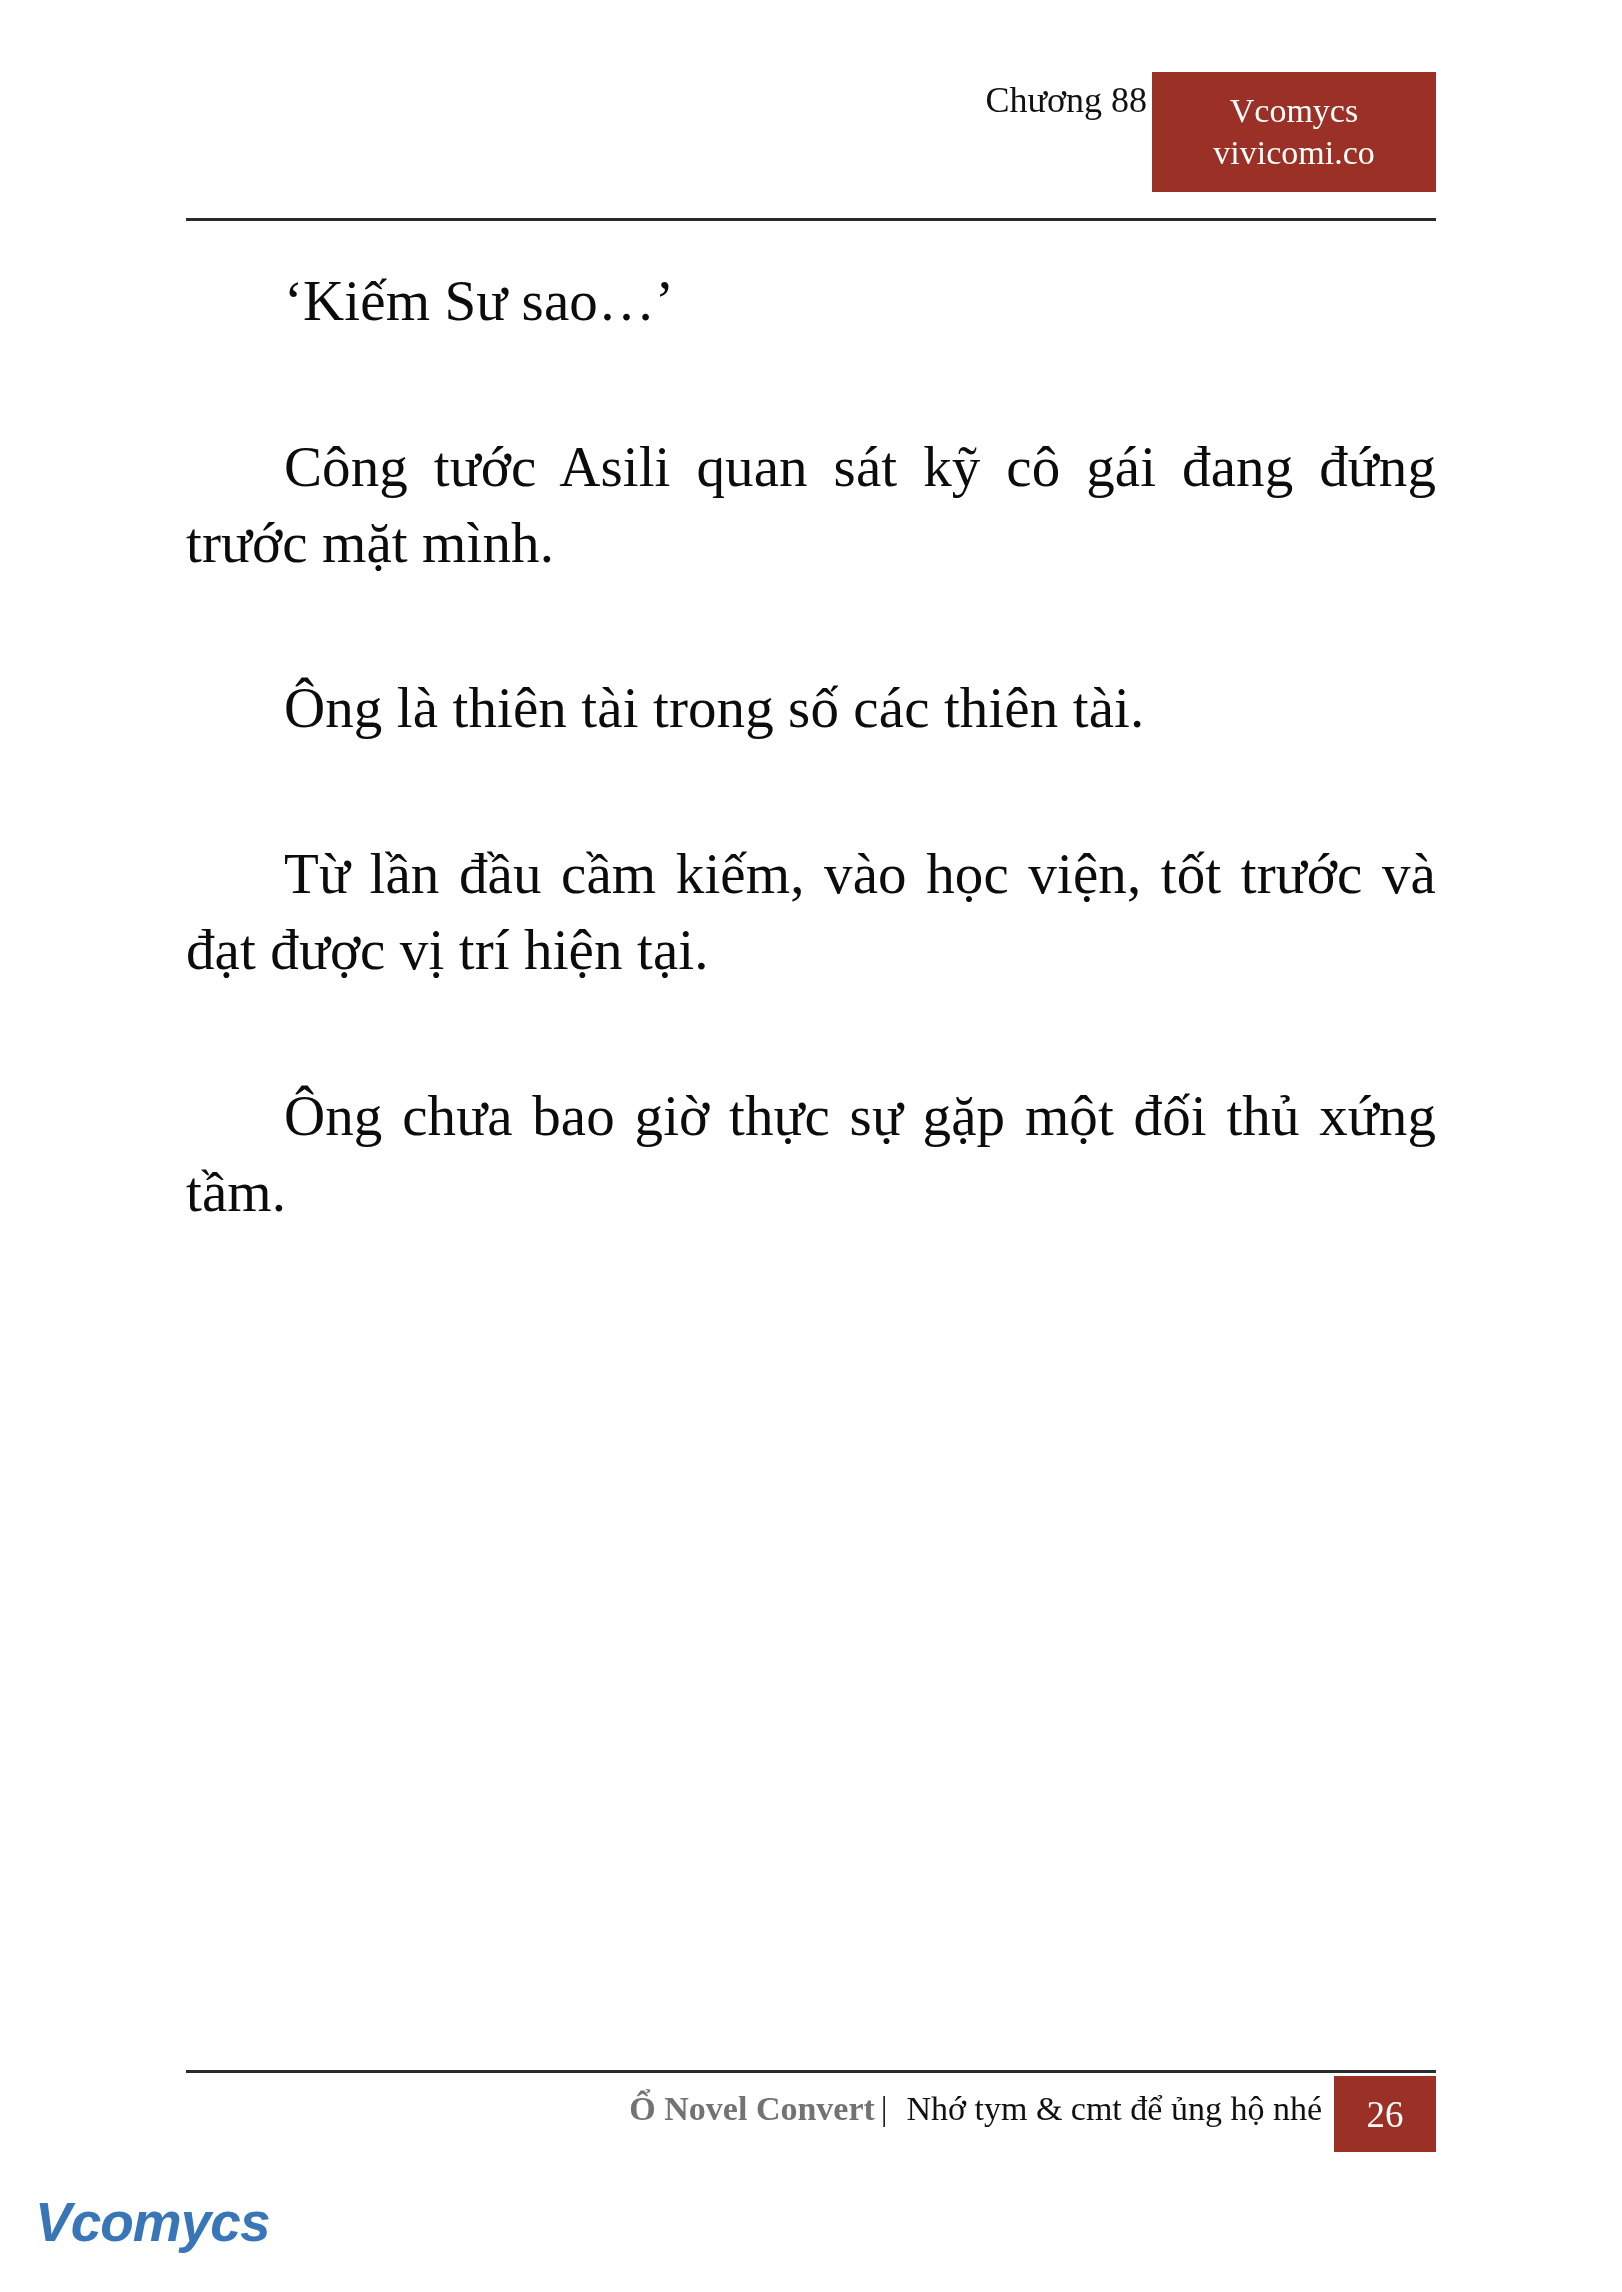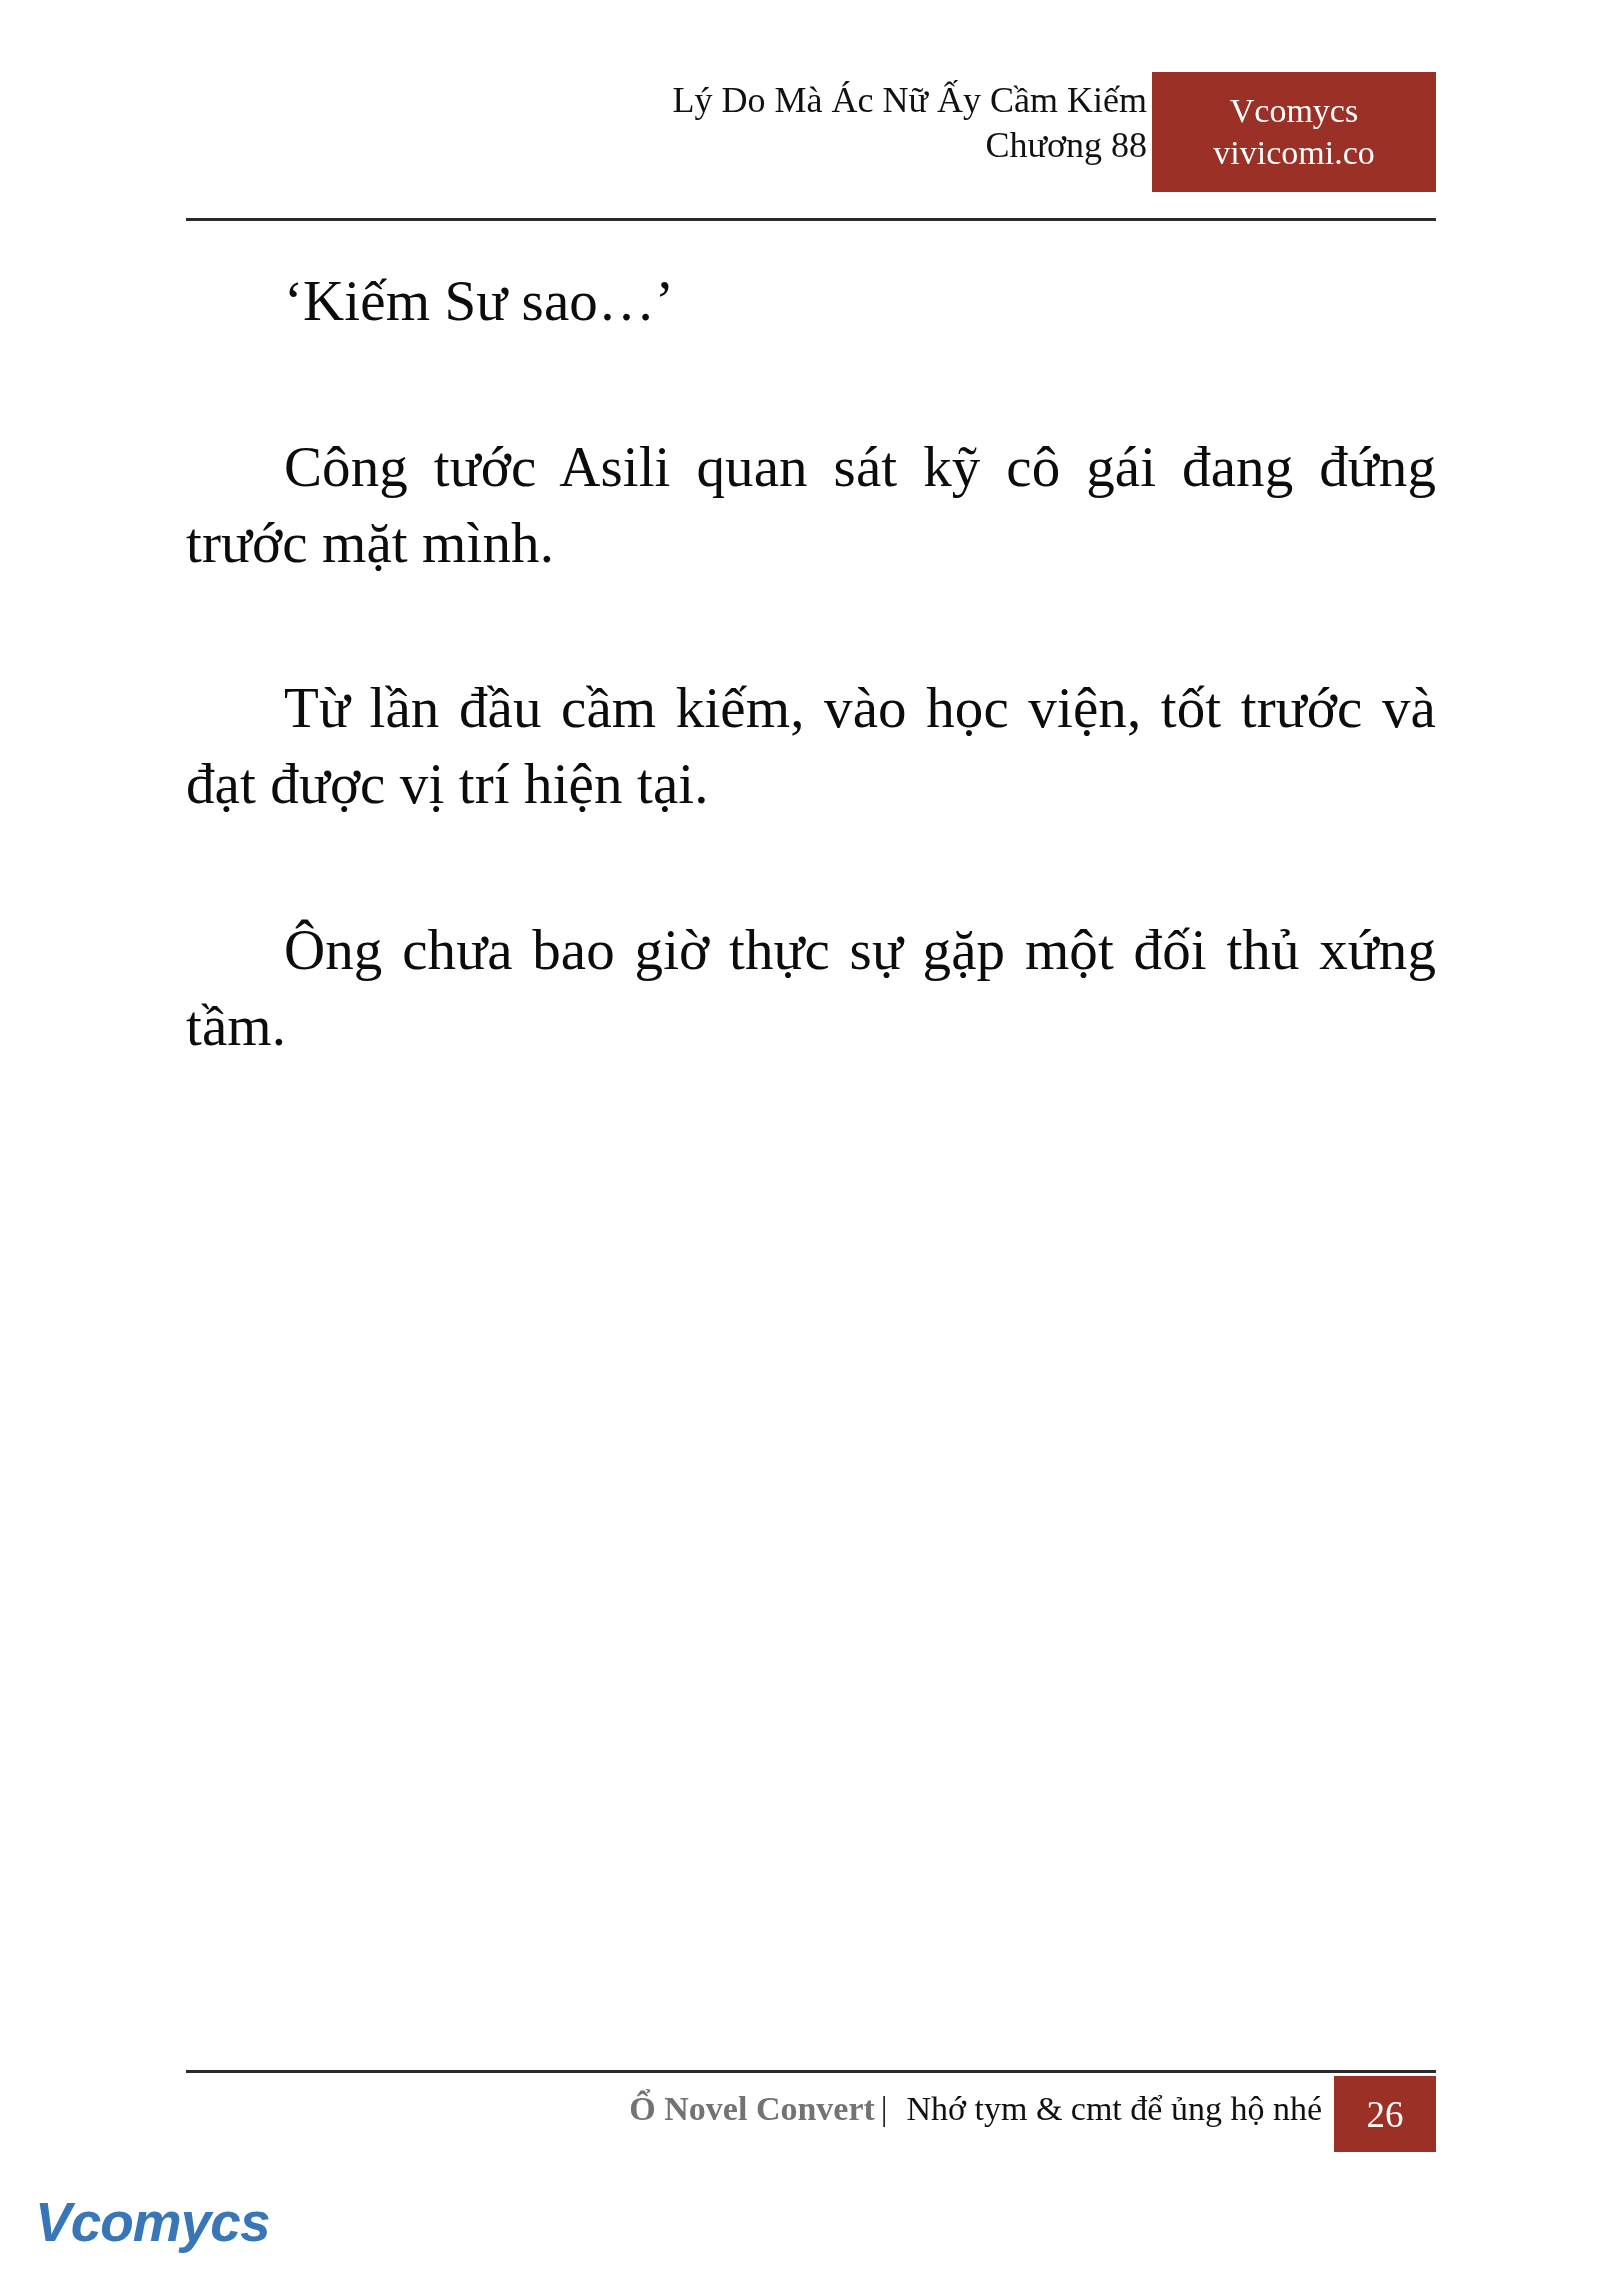--- a/index.html
+++ b/index.html
@@ -163,33 +163,33 @@
     opacity: 0.95;
   }
 </style>
 </head>
 <body>
 
 <div class="page">
 
   <div class="header">
     <div class="header-titles">
-      <div class="header-title-line">Lý Do Mà Ác Nữ Ấy Cầm Kiếm</div>
       <div class="header-title-line">Chương 88</div>
     </div>
     <div class="header-badge">
       <span>Vcomycs</span>
       <span>vivicomi.co</span>
     </div>
   </div>
   <div class="header-rule"></div>
 
   <div class="content">
     <p class="para">‘Kiếm Sư sao…’</p>
     <p class="para">Công tước Asili quan sát kỹ cô gái đang đứng trước mặt mình.</p>
+    <p class="para">Ông là thiên tài trong số các thiên tài.</p>
     <p class="para">Từ lần đầu cầm kiếm, vào học viện, tốt trước và đạt được vị trí hiện tại.</p>
     <p class="para">Ông chưa bao giờ thực sự gặp một đối thủ xứng tầm.</p>
   </div>
 
   <div class="footer-rule"></div>
   <div class="footer">
     <div class="footer-inner">
       <span class="footer-brand">Ổ Novel Convert</span><span class="footer-sep">|</span><span class="footer-note">Nhớ tym &amp; cmt để ủng hộ nhé</span>
     </div>
     <div class="footer-page">26</div>

